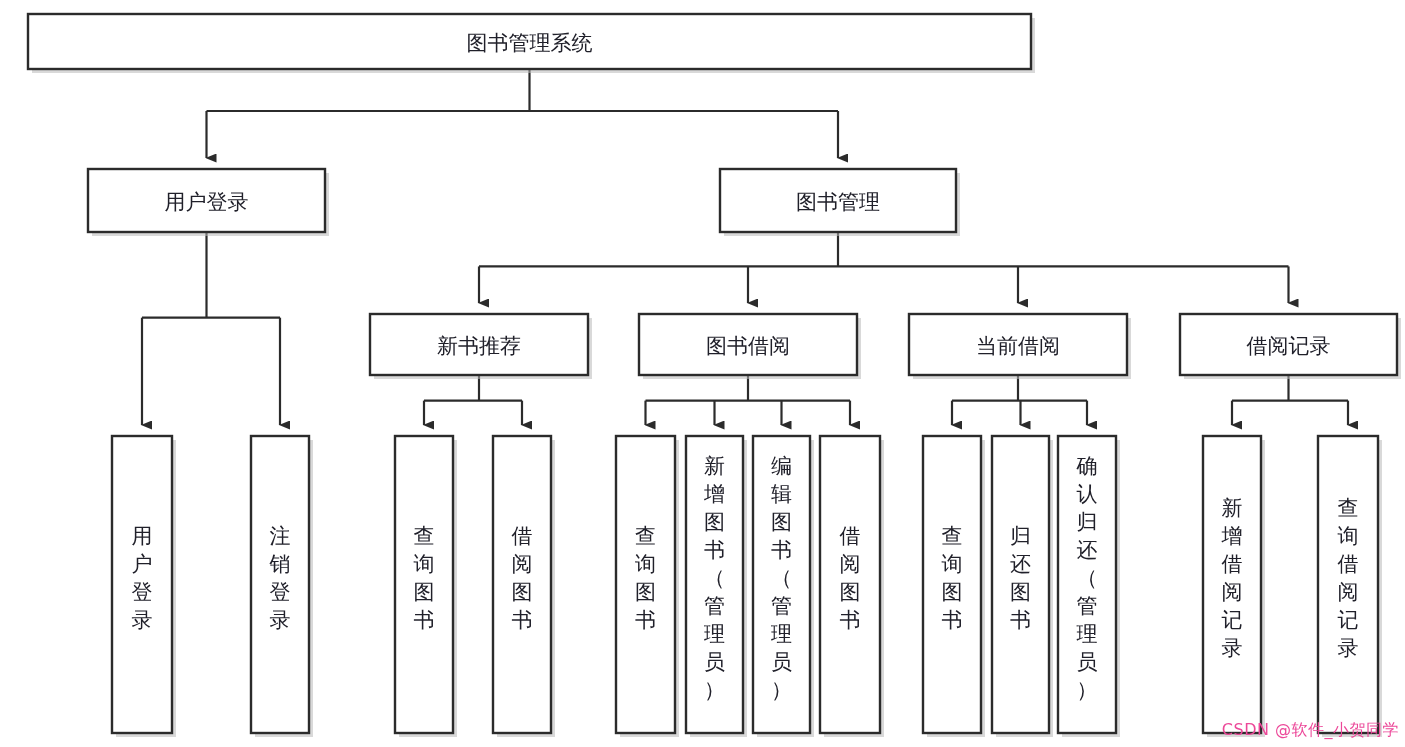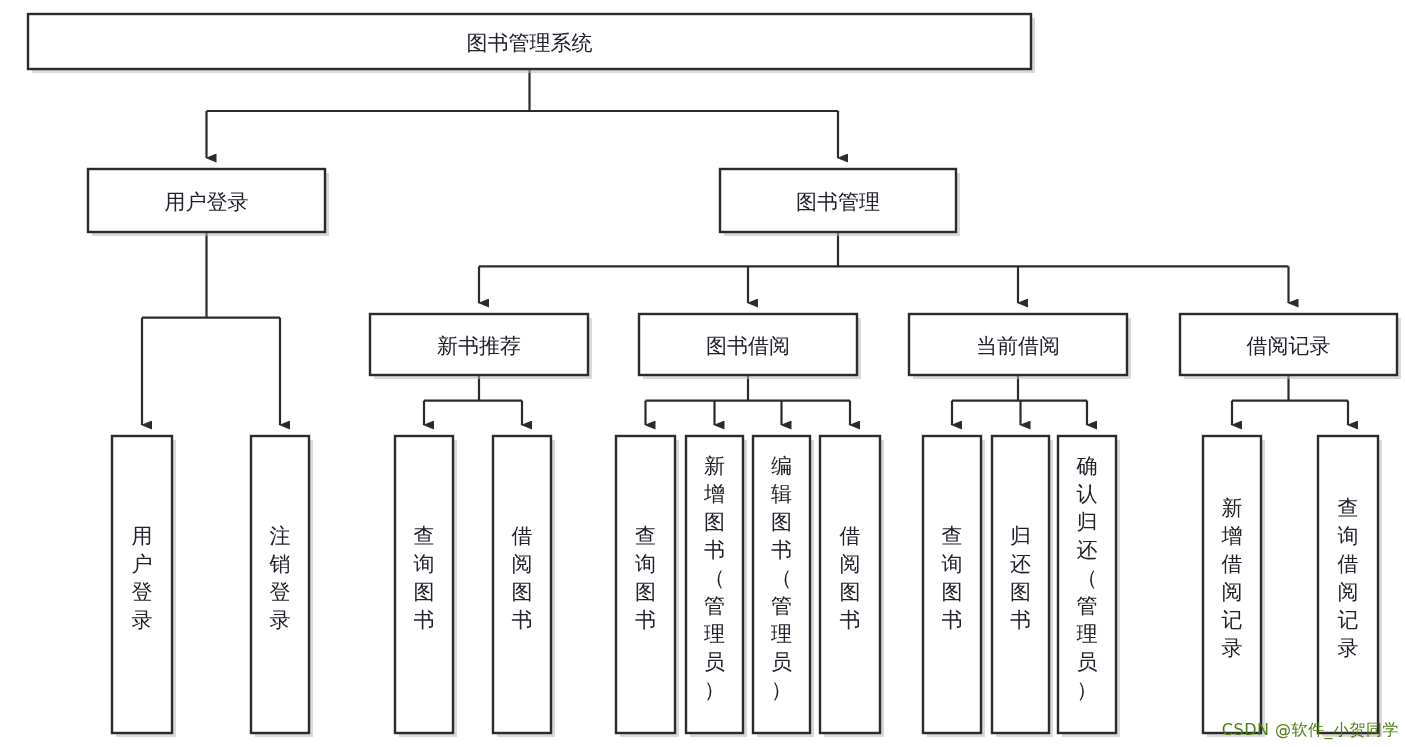--- a/index.html
+++ b/index.html
@@ -55,21 +55,21 @@
     font-family: "DejaVu Sans", "Liberation Sans", sans-serif;
     font-size: 21px;
     text-anchor: middle;
   }
   .watermark {
     position: absolute;
     right: 14px;
     bottom: 6px;
     font-family: "DejaVu Sans", "Liberation Sans", sans-serif;
     font-size: 16px;
-    color: #4d7c0f;
+    color: #ec4899;
     letter-spacing: 0.5px;
     white-space: nowrap;
     user-select: none;
   }
 </style>
 </head>
 <body>
 
 <div id="diagram-root">
   <svg class="flow" viewBox="0 0 1405 747" xmlns="http://www.w3.org/2000/svg">

